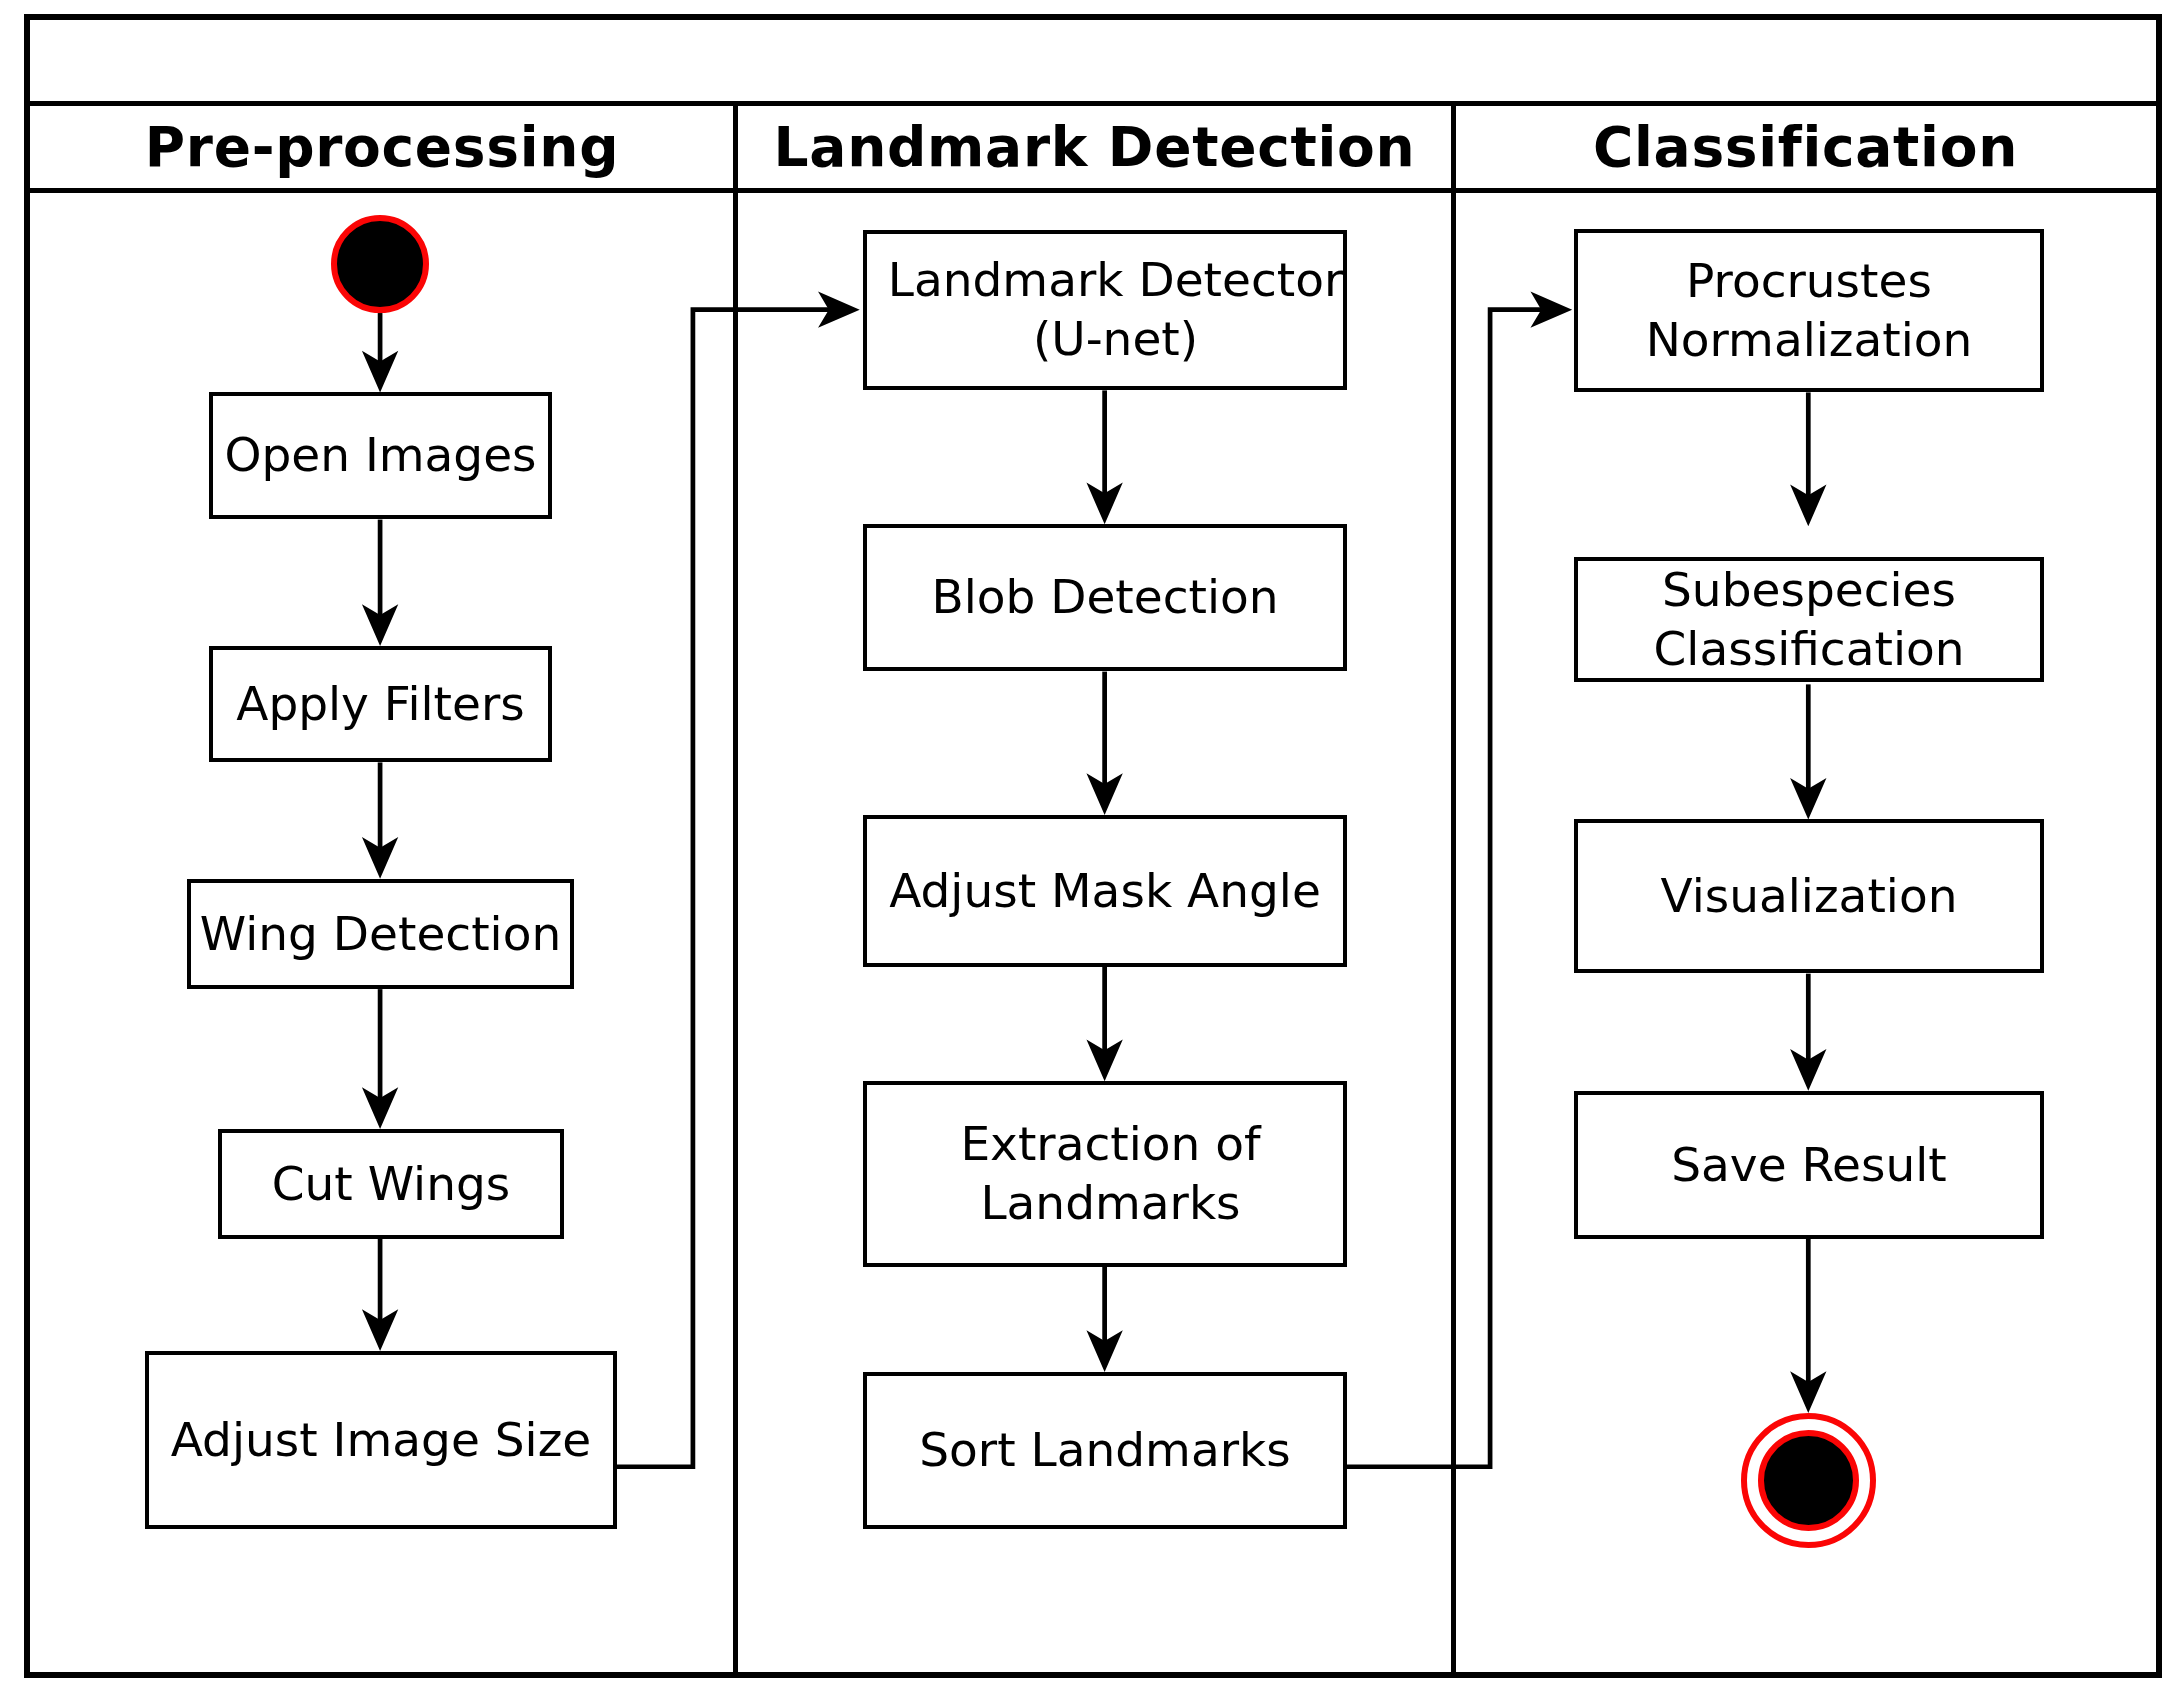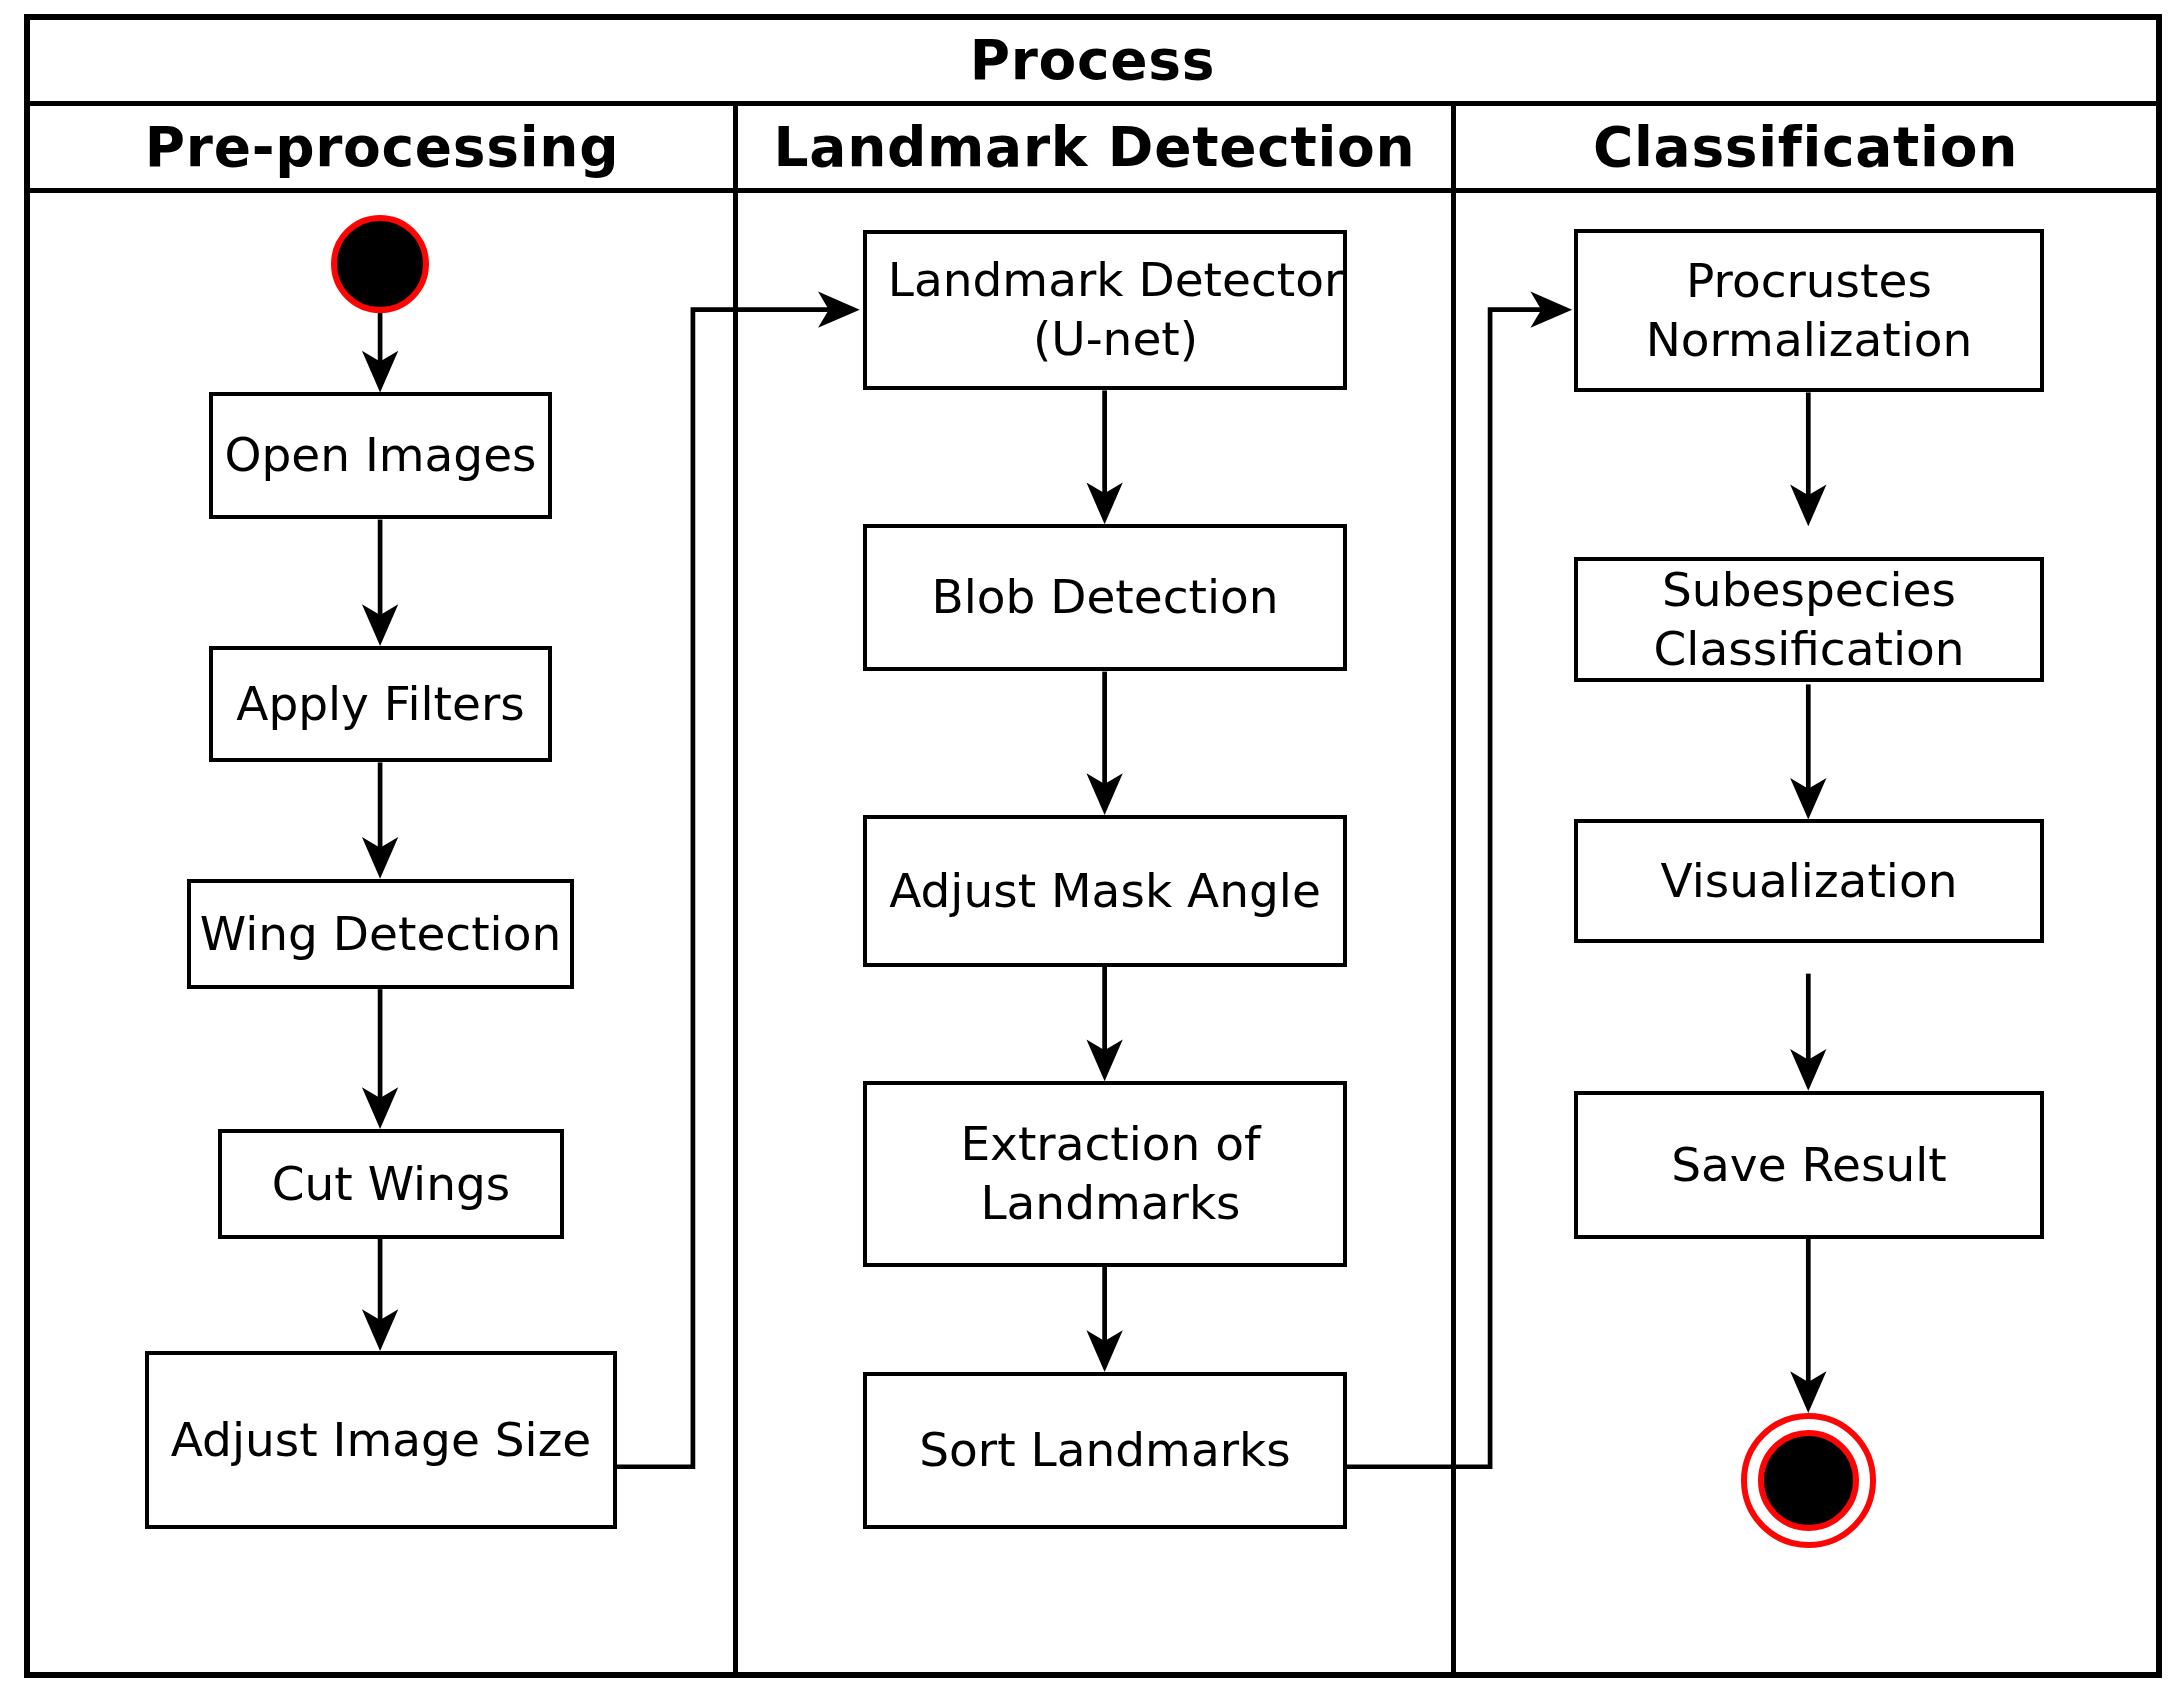--- a/index.html
+++ b/index.html
@@ -83,21 +83,20 @@
 
 <div class="canvas">
 
   <div class="outer-frame"></div>
 
   <div class="hline" style="left:23.5px; top:101px; width:2138px;"></div>
   <div class="hline" style="left:23.5px; top:188px; width:2138px;"></div>
   <div class="vline" style="left:733px; top:101px; height:1576px;"></div>
   <div class="vline" style="left:1451px; top:101px; height:1576px;"></div>
 
-  <div class="title-cell" style="left:30px; top:19.5px; width:2125px; height:81px;">Process</div>
   <div class="lane-header" style="left:30px; top:106px; width:704px; height:81px;">Pre-processing</div>
   <div class="lane-header" style="left:738px; top:106px; width:713px; height:81px;">Landmark Detection</div>
   <div class="lane-header" style="left:1456px; top:106px; width:699px; height:81px;">Classification</div>
 
   <svg class="connector-layer" viewBox="0 0 3245 2513">
     <g stroke="#000000" stroke-width="7" fill="none">
 
       <path d="M565,465 V543"></path>
       <path d="M565,772 V920"></path>
       <path d="M565,1133 V1266"></path>
@@ -176,21 +175,21 @@
   </div>
 
   <div class="node" style="left:1574px; top:229px; width:470px; height:163px;">
     <div>Procrustes</div>
     <div>Normalization</div>
   </div>
   <div class="node" style="left:1574px; top:526px; width:470px; height:125px;margin-top:31px;">
     <div>Subespecies</div>
     <div>Classification</div>
   </div>
-  <div class="node" style="left:1574px; top:819px; width:470px; height:124px;">
+  <div class="node" style="left:1574px; top:819px; width:470px; height:154px;">
     <div>Visualization</div>
   </div>
   <div class="node" style="left:1574px; top:1091px; width:470px; height:148px;">
     <div>Save Result</div>
   </div>
 
   <div class="end-node-outer">
     <div class="end-node-inner"></div>
   </div>
 

